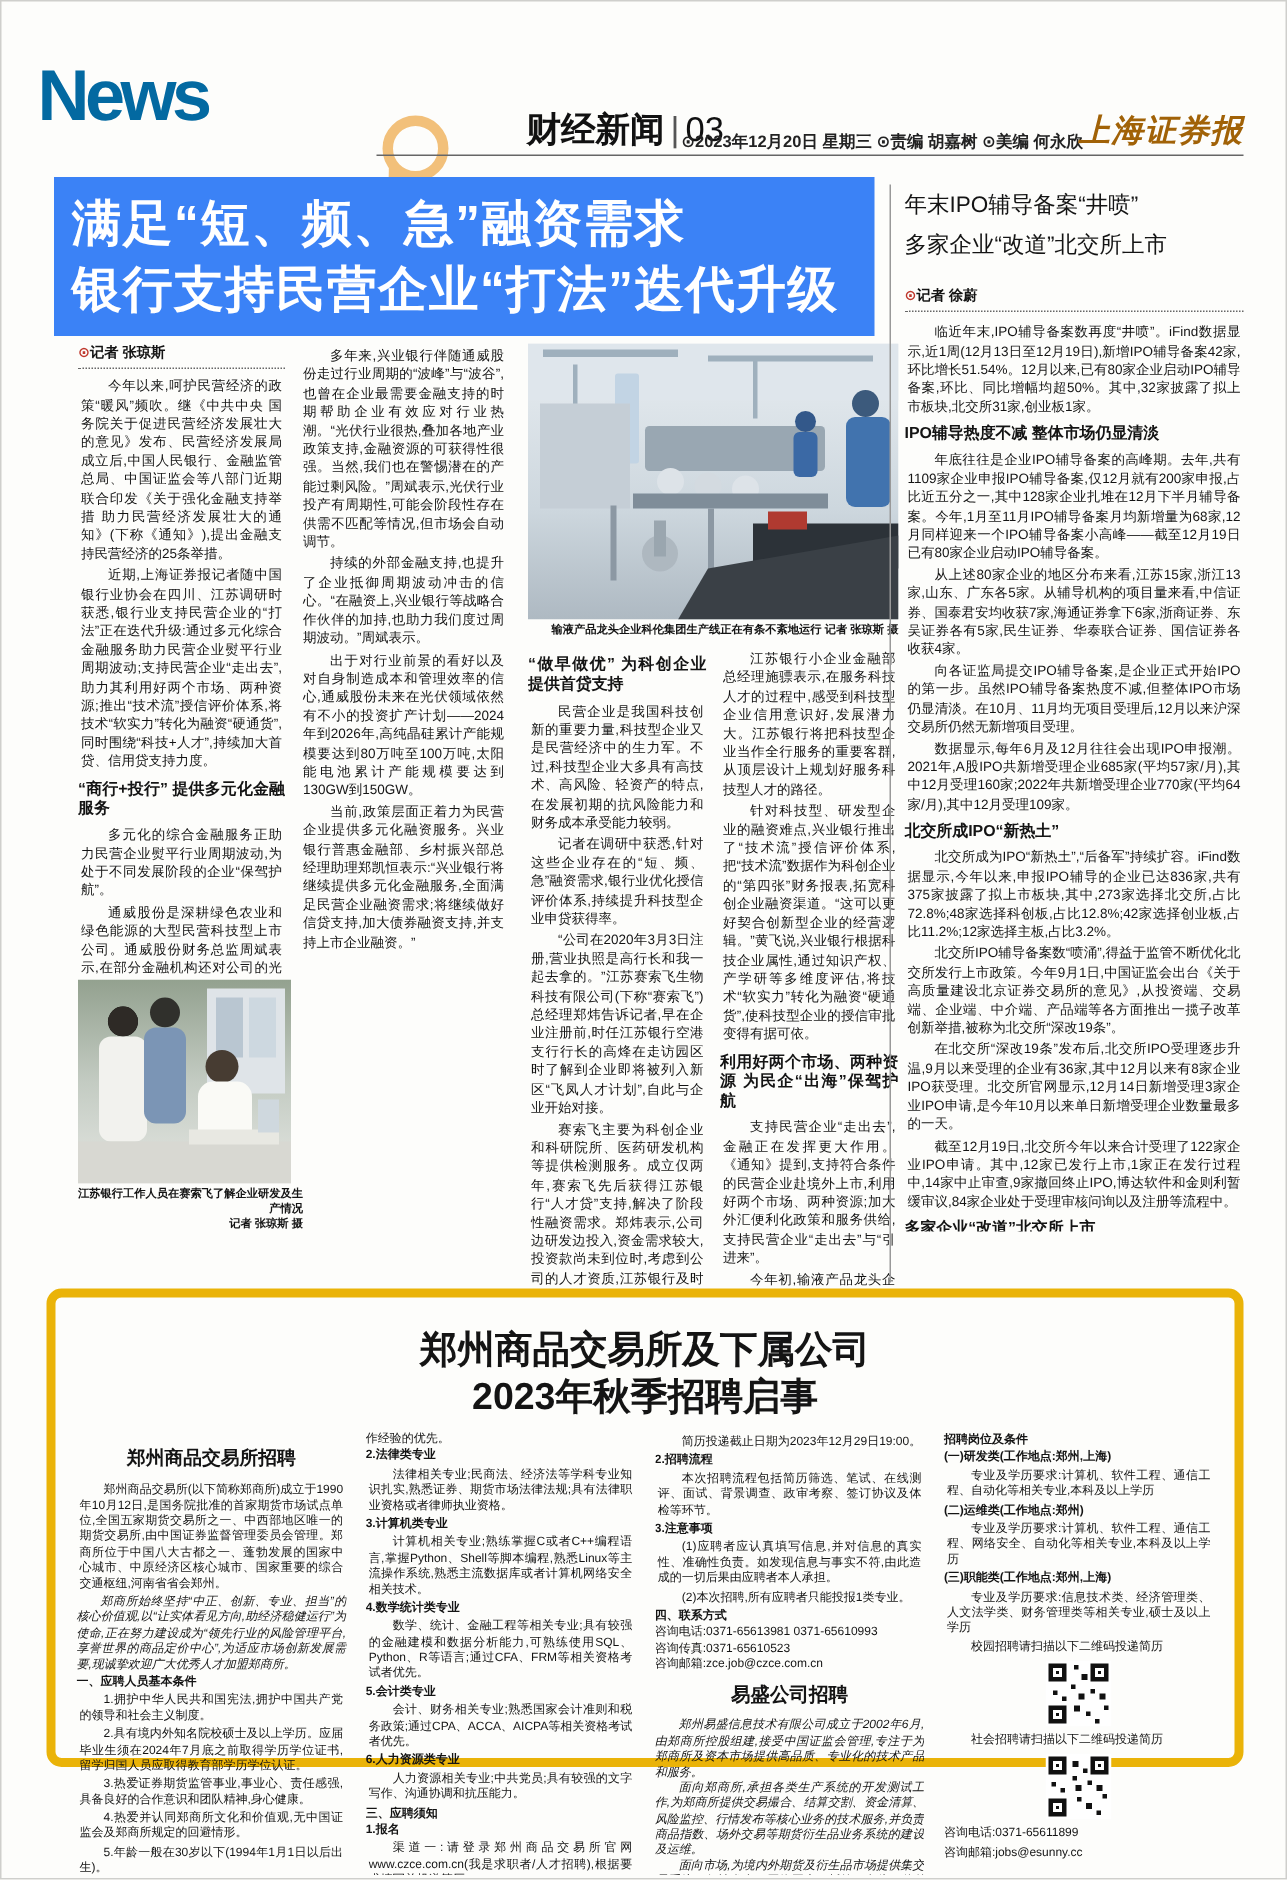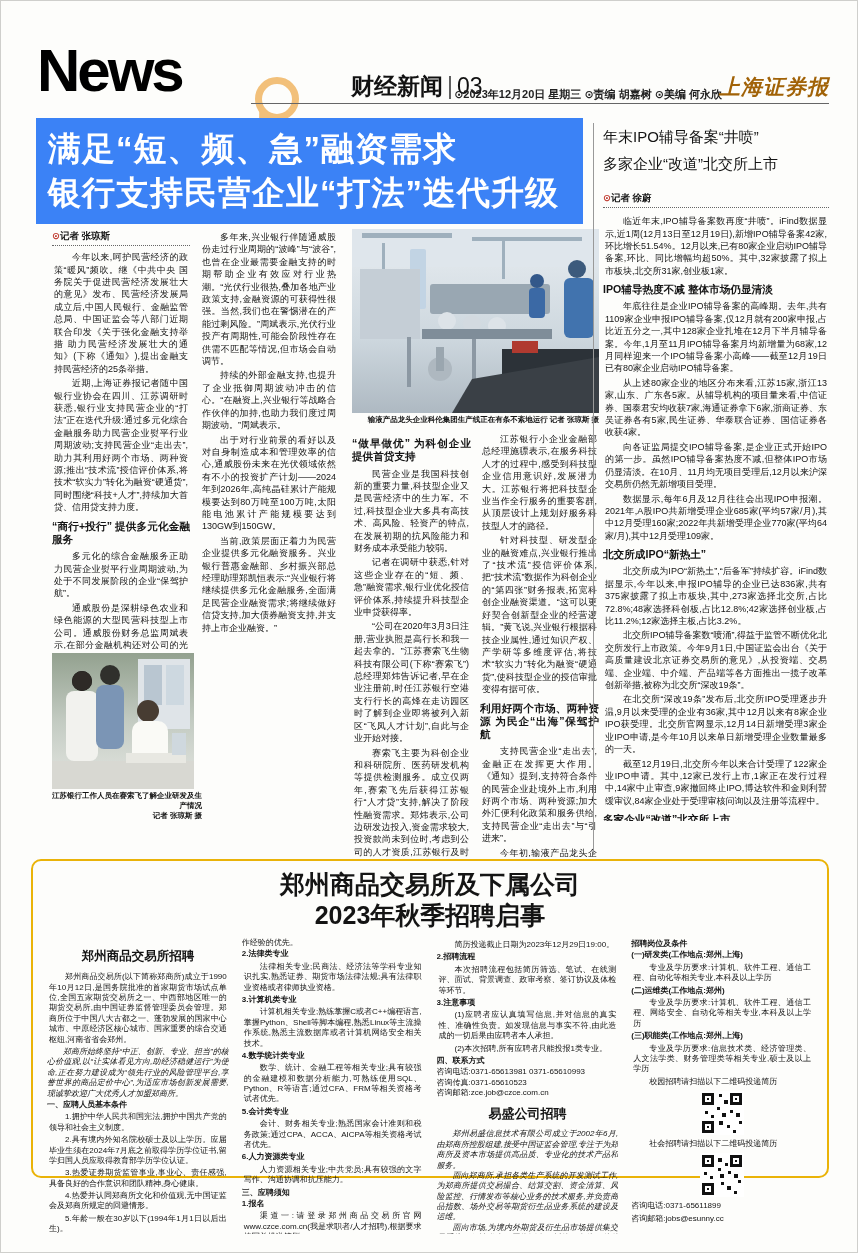--- a/index.html
+++ b/index.html
@@ -1,21 +1,21 @@
 <!DOCTYPE html>
 <html><head>
 <meta charset="utf-8">
 <style>
   html,body{margin:0;padding:0;background:#e9e9e6;}
   .page{position:relative;width:858px;height:1253px;margin:0 auto;background:#fdfdfb;
         font-family:"Liberation Sans","DejaVu Sans",sans-serif;color:#111;overflow:hidden;
         border:1px solid #cfcfcc;box-sizing:border-box;}
   
-  .logo{position:absolute;left:36px;top:40px;font-size:60px;font-weight:800;
-        color:#000000;letter-spacing:-3px;line-height:1;}
+  .logo{position:absolute;left:24px;top:40px;font-size:48px;font-weight:800;
+        color:#0369a1;letter-spacing:-3px;line-height:1;}
   .bubble{position:absolute;left:254px;top:76px;width:30px;height:30px;
           border:7px solid #f2c07a;border-radius:50%;}
   .bubble-tail{position:absolute;left:250px;top:108px;width:0;height:0;
           border:9px solid transparent;border-top:12px solid #f2c07a;transform:rotate(38deg);}
   .section-wrap{position:absolute;left:322px;top:70px;font-size:23px;margin-left:28px;}
   .section-name{font-weight:800;}
   .section-sep{color:#555;font-weight:300;padding:0 4px;}
   .page-number{font-weight:400;}
   .dateline{position:absolute;right:135px;top:86px;font-size:11px;color:#222;font-weight:600;}
   .paper-name{position:absolute;right:28px;top:72px;font-size:21px;font-weight:900;
@@ -50,22 +50,22 @@
   .cap2{position:absolute;left:0;top:562px;width:150px;}
   .cap{font-size:7.5px;font-weight:800;text-align:right;line-height:1.3;}
   .vdivider{position:absolute;left:592px;top:122px;width:1px;height:732px;background:#999;}
   
   .right-article{position:absolute;left:602px;top:122px;width:226px;}
   .right-article .rh{font-size:15px;font-weight:400;line-height:27px;white-space:nowrap;}
   .right-body{margin-top:5px;height:608px;overflow:hidden;}
   .right-article .byline{margin-top:14px;}
   
   .ad-box{position:absolute;left:30px;top:858px;width:798px;height:319px;
-          border:2px solid #eab308;border-radius:10px;box-sizing:border-box;
-          padding:8px 14px;background:#fdfdfb;}
+          border:6px solid #eab308;border-radius:10px;box-sizing:border-box;
+          padding:20px 14px;background:#fdfdfb;}
   .ad-title{text-align:center;font-size:25px;font-weight:900;line-height:31px;}
   .ad-cols{display:flex;gap:13px;margin-top:7px;height:296px;overflow:hidden;}
   .ad-col{width:183px;font-size:8px;line-height:1.3;overflow:hidden;}
   .ad-head{ text-align:center;font-weight:900;font-size:12.5px;margin:10px 0 8px;}
   .ad-head2{text-align:center;font-weight:900;font-size:13px;margin:8px 0 6px;}
   .qr-row{display:flex;justify-content:center;margin:4px 0;}
   .qr{width:44px;height:44px;}
   .contact{text-indent:0;margin:2px 0;}
 </style>
 </head>

